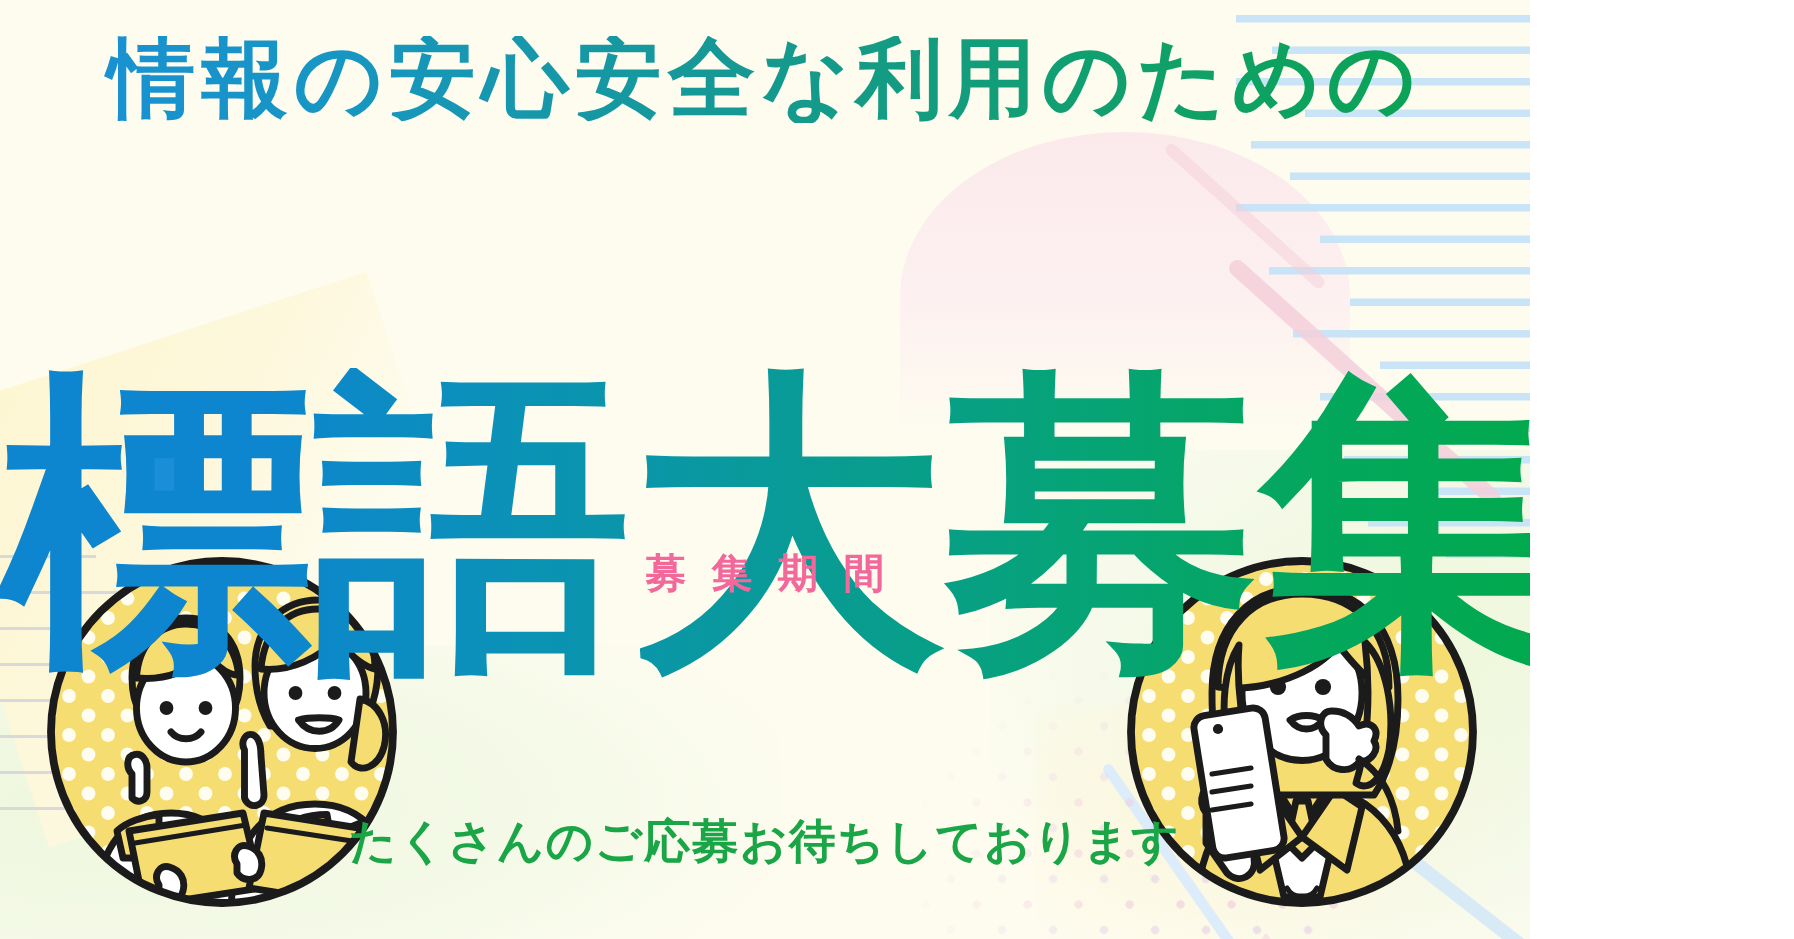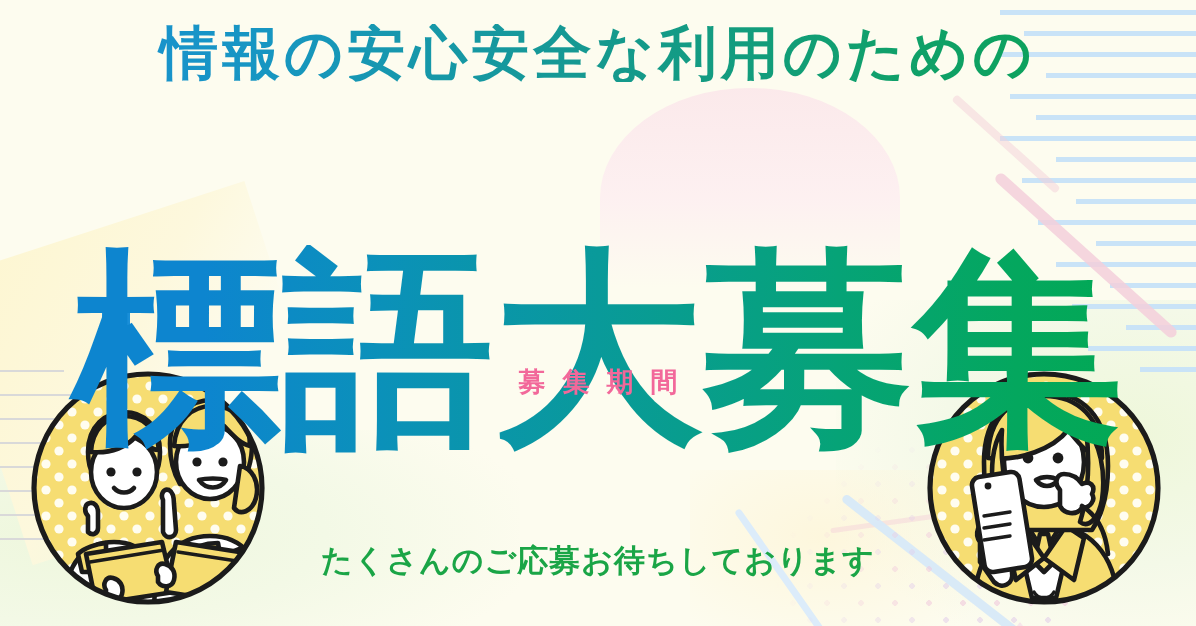--- a/index.html
+++ b/index.html
@@ -3,21 +3,21 @@
 <meta charset="utf-8">
 <title>標語大募集 バナー</title>
 <style>
   html, body {
     margin: 0;
     padding: 0;
     background: #ffffff;
   }
   #banner {
     position: relative;
-    width: 1196px;
+    width: 1020px;
     height: 626px;
     overflow: hidden;
     background: #fdfcef;
     font-family: "Liberation Sans", "DejaVu Sans", sans-serif;
     -webkit-font-smoothing: antialiased;
   }
 
   
   .deco { position: absolute; pointer-events: none; }
 

